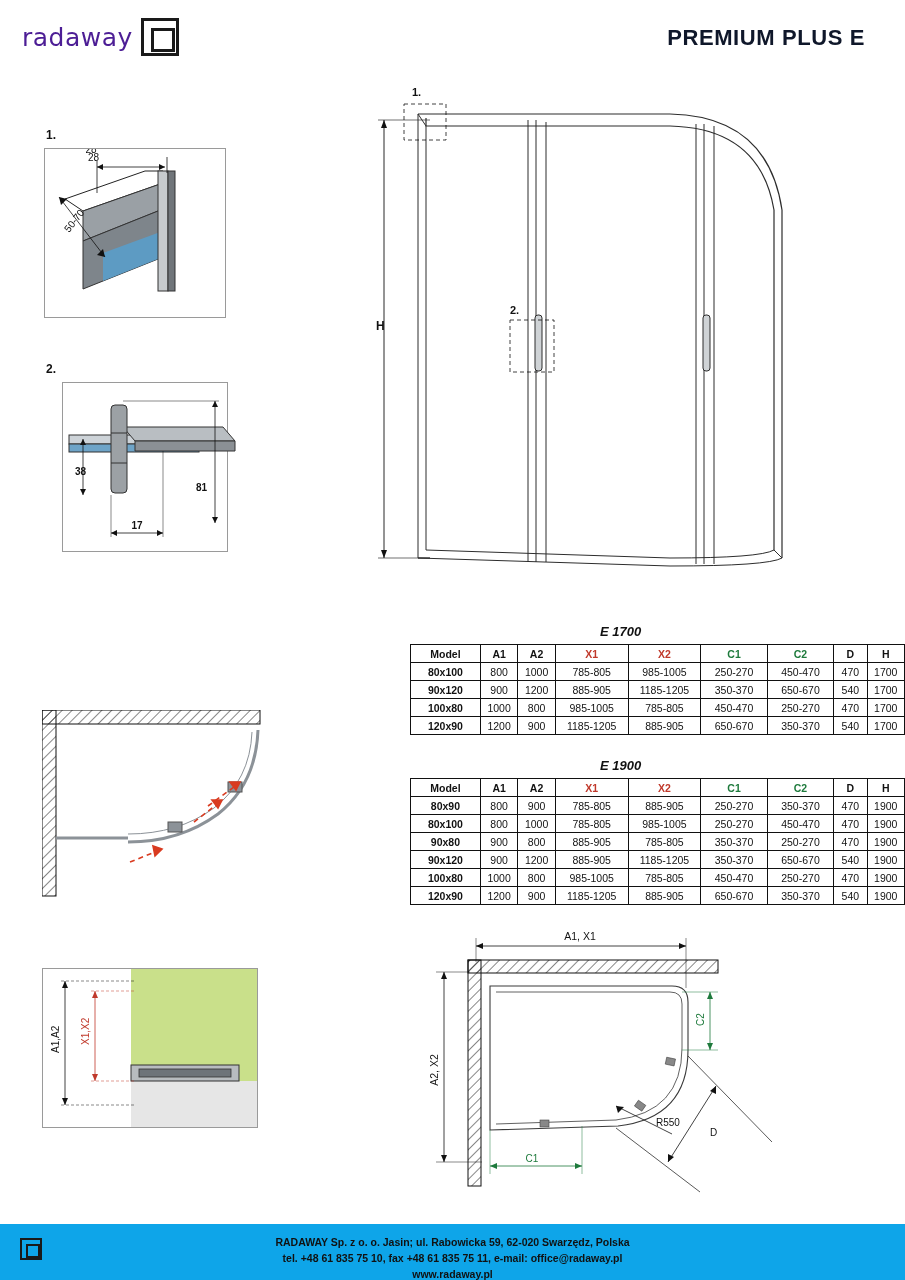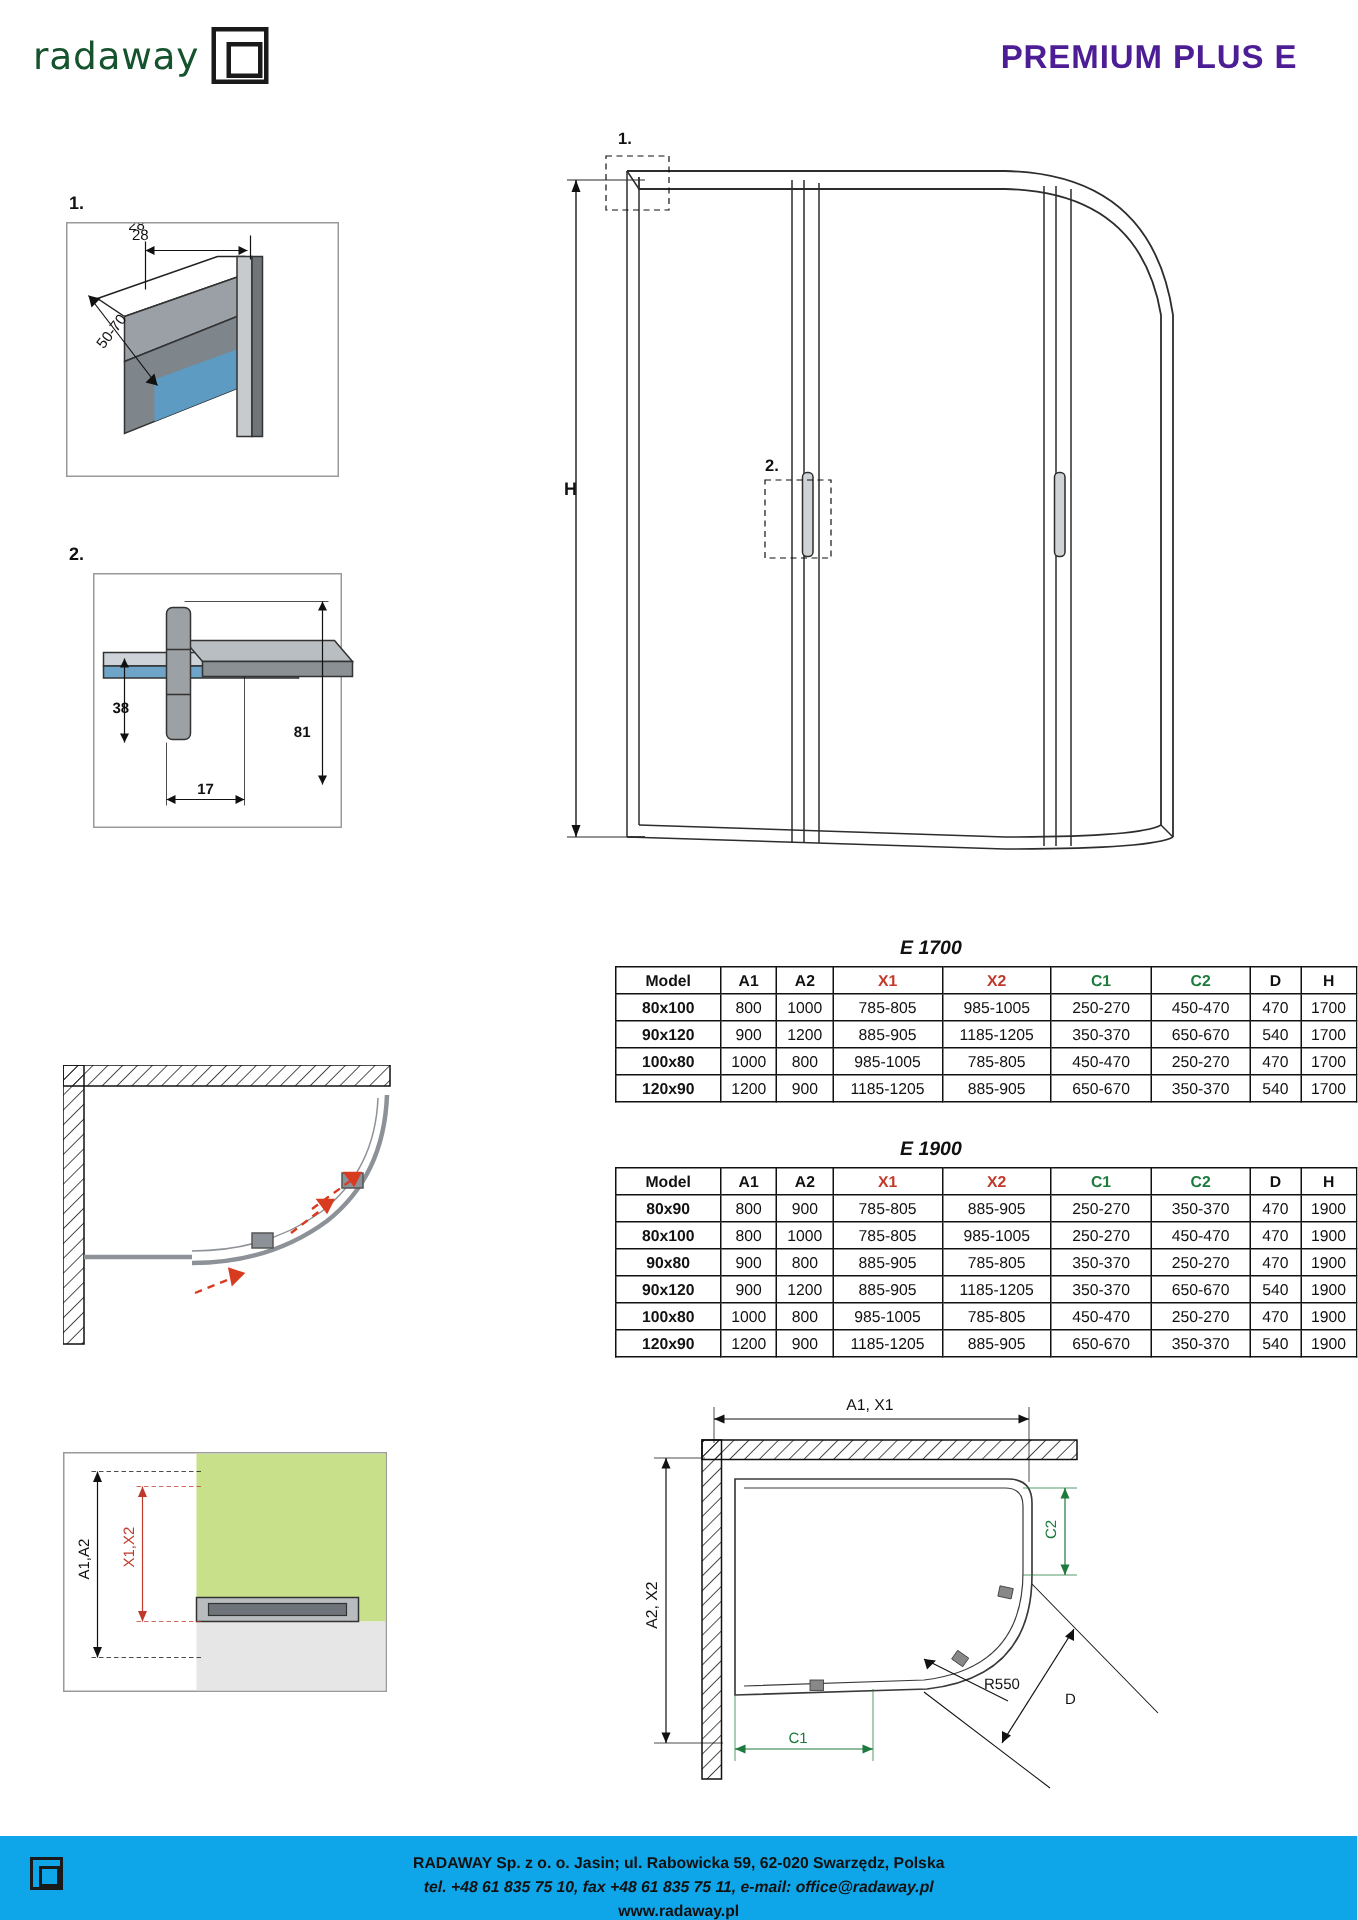--- a/index.html
+++ b/index.html
@@ -23,21 +23,21 @@
   #logo-wrap {
     position: absolute;
     left: 22px; top: 18px;
     display: flex;
     align-items: center;
   }
   #logo-text {
     font-family: "DejaVu Sans", sans-serif;
     font-size: 25px;
     letter-spacing: 0.5px;
-    color: #14532d;
+    color: #4c1d95;
     font-weight: 400;
   }
   #logo-mark {
     margin-left: 8px;
     width: 38px; height: 38px;
     border: 3px solid #1a1a1a;
     position: relative;
   }
   #logo-mark::after {
     content: "";
@@ -45,21 +45,21 @@
     left: 7px; top: 7px;
     width: 18px; height: 18px;
     border: 3px solid #1a1a1a;
   }
   #product-title {
     position: absolute;
     right: 40px; top: 25px;
     font-size: 22px;
     font-weight: bold;
     letter-spacing: 0.6px;
-    color: #4c1d95;
+    color: #0f172a;
   }
 
   
   .box { position: absolute; border: 1px solid #9a9a9a; background: #fff; }
   .lbl { position: absolute; font-size: 12px; font-weight: bold; color: #111; }
   .dim { position: absolute; font-size: 10px; color: #111; }
 
   
   #detail1-num { left: 46px; top: 128px; }
   #detail1-box { left: 44px; top: 148px; width: 182px; height: 170px; }
@@ -99,21 +99,21 @@
   #footer {
     position: absolute; left: 0; bottom: 0;
     width: 905px; height: 56px;
     background: #0ea5e9;
   }
   #footer-inner {
     position: absolute; left: 0; top: 10px; width: 905px;
     text-align: center;
     font-size: 10.5px; line-height: 16px; color: #111; font-weight: bold;
   }
-  #footer-inner .line2 { font-weight: bold; font-style: italic; }
+  #footer-inner .line2 { font-weight: bold; }
   #footer-logo {
     position: absolute; left: 20px; top: 14px;
     width: 22px; height: 22px; border: 2px solid #1a1a1a;
   }
   #footer-logo::after {
     content: ""; position: absolute; left: 4px; top: 4px;
     width: 10px; height: 10px; border: 2px solid #1a1a1a;
   }
   svg { display:block; }
   .svgtext { font-family: "Liberation Sans", sans-serif; }

